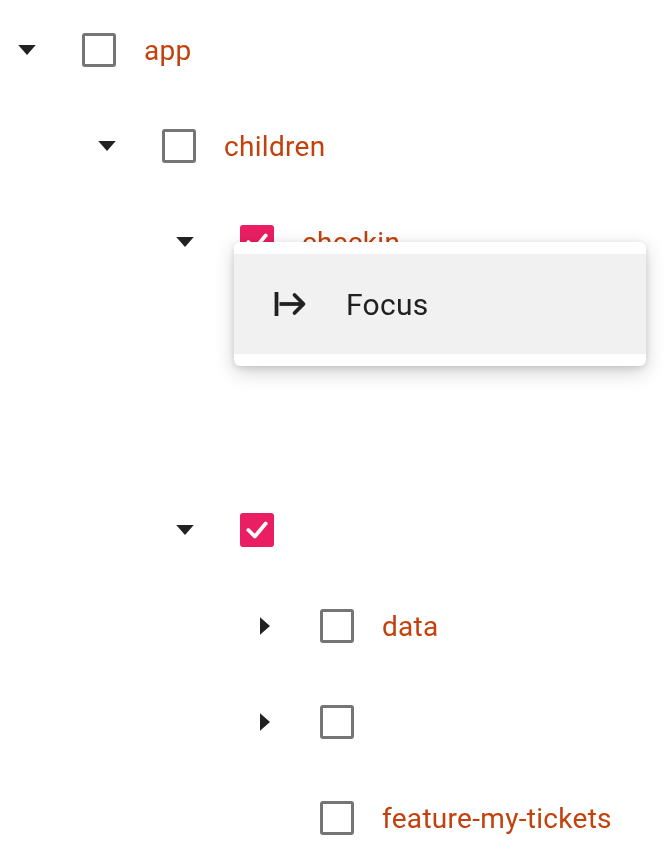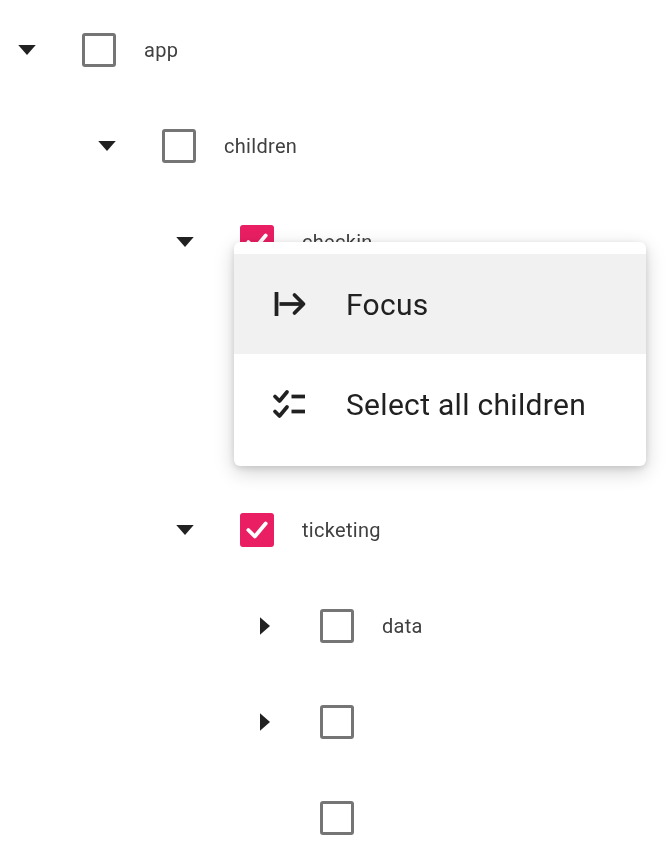--- a/index.html
+++ b/index.html
@@ -52,22 +52,22 @@
       border-color: #e91e63;
       display: flex;
       align-items: center;
       justify-content: center;
     }
     .checkbox.checked svg {
       width: 26px;
       height: 26px;
     }
     .label {
-      font-size: 20px;
-      color: #404040;
+      font-size: 28px;
+      color: #c2410c;
       letter-spacing: 0.3px;
     }
     .context-menu {
       position: absolute;
       left: 234px;
       top: 242px;
       width: 412px;
       background: #fff;
       border-radius: 6px;
       box-shadow: 0 6px 20px rgba(0,0,0,0.18), 0 2px 6px rgba(0,0,0,0.12);
@@ -145,21 +145,20 @@
   <span class="expand-icon">
     <svg viewBox="0 0 24 24" width="30" height="30">
         <path d="M5 8 L12 16 L19 8 Z" fill="#212121"></path>
       </svg>
   </span>
   <span class="checkbox checked">
     <svg viewBox="0 0 24 24">
         <path d="M4 12 L10 18 L20 6" stroke="#fff" stroke-width="3.5" fill="none" stroke-linecap="round" stroke-linejoin="round"></path>
       </svg>
   </span>
-  <span class="label">ticketing</span>
 </div>
 
 <div class="tree-row">
   <span class="indent" style="width:250px"></span>
   <span class="expand-icon">
     <svg viewBox="0 0 24 24" width="30" height="30">
         <path d="M8 5 L16 12 L8 19 Z" fill="#212121"></path>
       </svg>
   </span>
   <span class="checkbox"></span>
@@ -173,37 +172,27 @@
         <path d="M8 5 L16 12 L8 19 Z" fill="#212121"></path>
       </svg>
   </span>
   <span class="checkbox"></span>
 </div>
 
 <div class="tree-row">
   <span class="indent" style="width:250px"></span>
   <span class="expand-spacer"></span>
   <span class="checkbox"></span>
+  <span class="label">feature-my-tickets</span>
 </div>
 
 <div class="context-menu">
   <div class="menu-item hover">
     <span class="menu-icon">
       <svg viewBox="0 0 24 24" width="36" height="36">
         <line x1="3" y1="4" x2="3" y2="20" stroke="#212121" stroke-width="2.5"></line>
         <line x1="5" y1="12" x2="21" y2="12" stroke="#212121" stroke-width="2.5"></line>
         <path d="M15 6 L21 12 L15 18" stroke="#212121" stroke-width="2.5" fill="none" stroke-linecap="round" stroke-linejoin="round"></path>
       </svg>
     </span>
     <span class="menu-label">Focus</span>
   </div>
-  <div class="menu-item">
-    <span class="menu-icon">
-      <svg viewBox="0 0 24 24" width="36" height="36">
-        <path d="M2 7 L5 10 L10 4" stroke="#212121" stroke-width="2.5" fill="none" stroke-linecap="round" stroke-linejoin="round"></path>
-        <line x1="13" y1="7" x2="22" y2="7" stroke="#212121" stroke-width="2.5"></line>
-        <path d="M2 17 L5 20 L10 14" stroke="#212121" stroke-width="2.5" fill="none" stroke-linecap="round" stroke-linejoin="round"></path>
-        <line x1="13" y1="17" x2="22" y2="17" stroke="#212121" stroke-width="2.5"></line>
-      </svg>
-    </span>
-    <span class="menu-label">Select all children</span>
-  </div>
 </div>
 
 </body></html>

